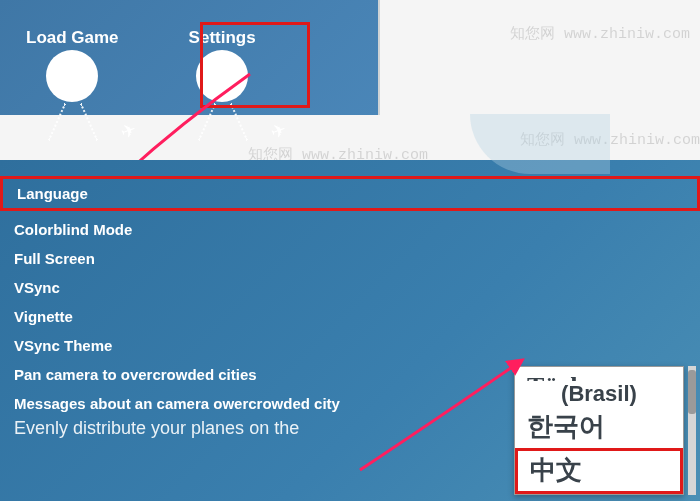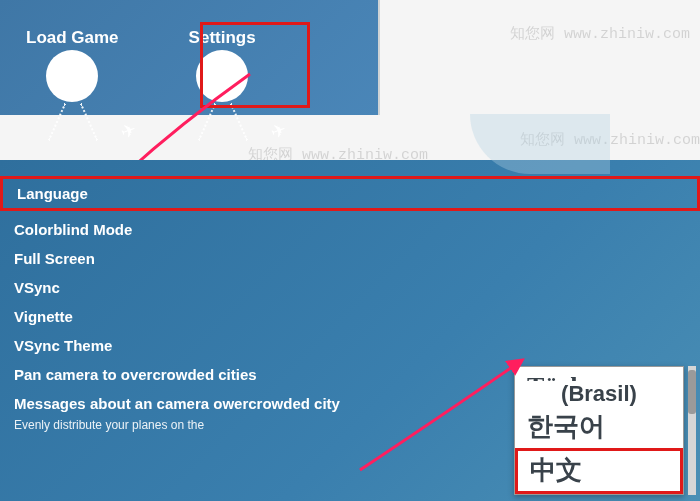--- a/index.html
+++ b/index.html
@@ -123,21 +123,21 @@
     display: flex;
     align-items: center;
     gap: 40px;
   }
   .tri-down {
     width: 0; height: 0;
     border-left: 8px solid transparent;
     border-right: 8px solid transparent;
     border-top: 10px solid #fff;
   }
-  .subtext { font-size: 12px; font-weight: 500; opacity: .9; padding-left:14px; color:#fff; }
+  .subtext { font-size: 18px; font-weight: 500; opacity: .9; padding-left:14px; color:#fff; }
 
   
   .dropdown {
     position: absolute;
     right: 16px;
     top: 206px;
     width: 170px;
     background: #ffffff;
     border: 1px solid #999;
     box-shadow: 0 2px 6px rgba(0,0,0,.3);

